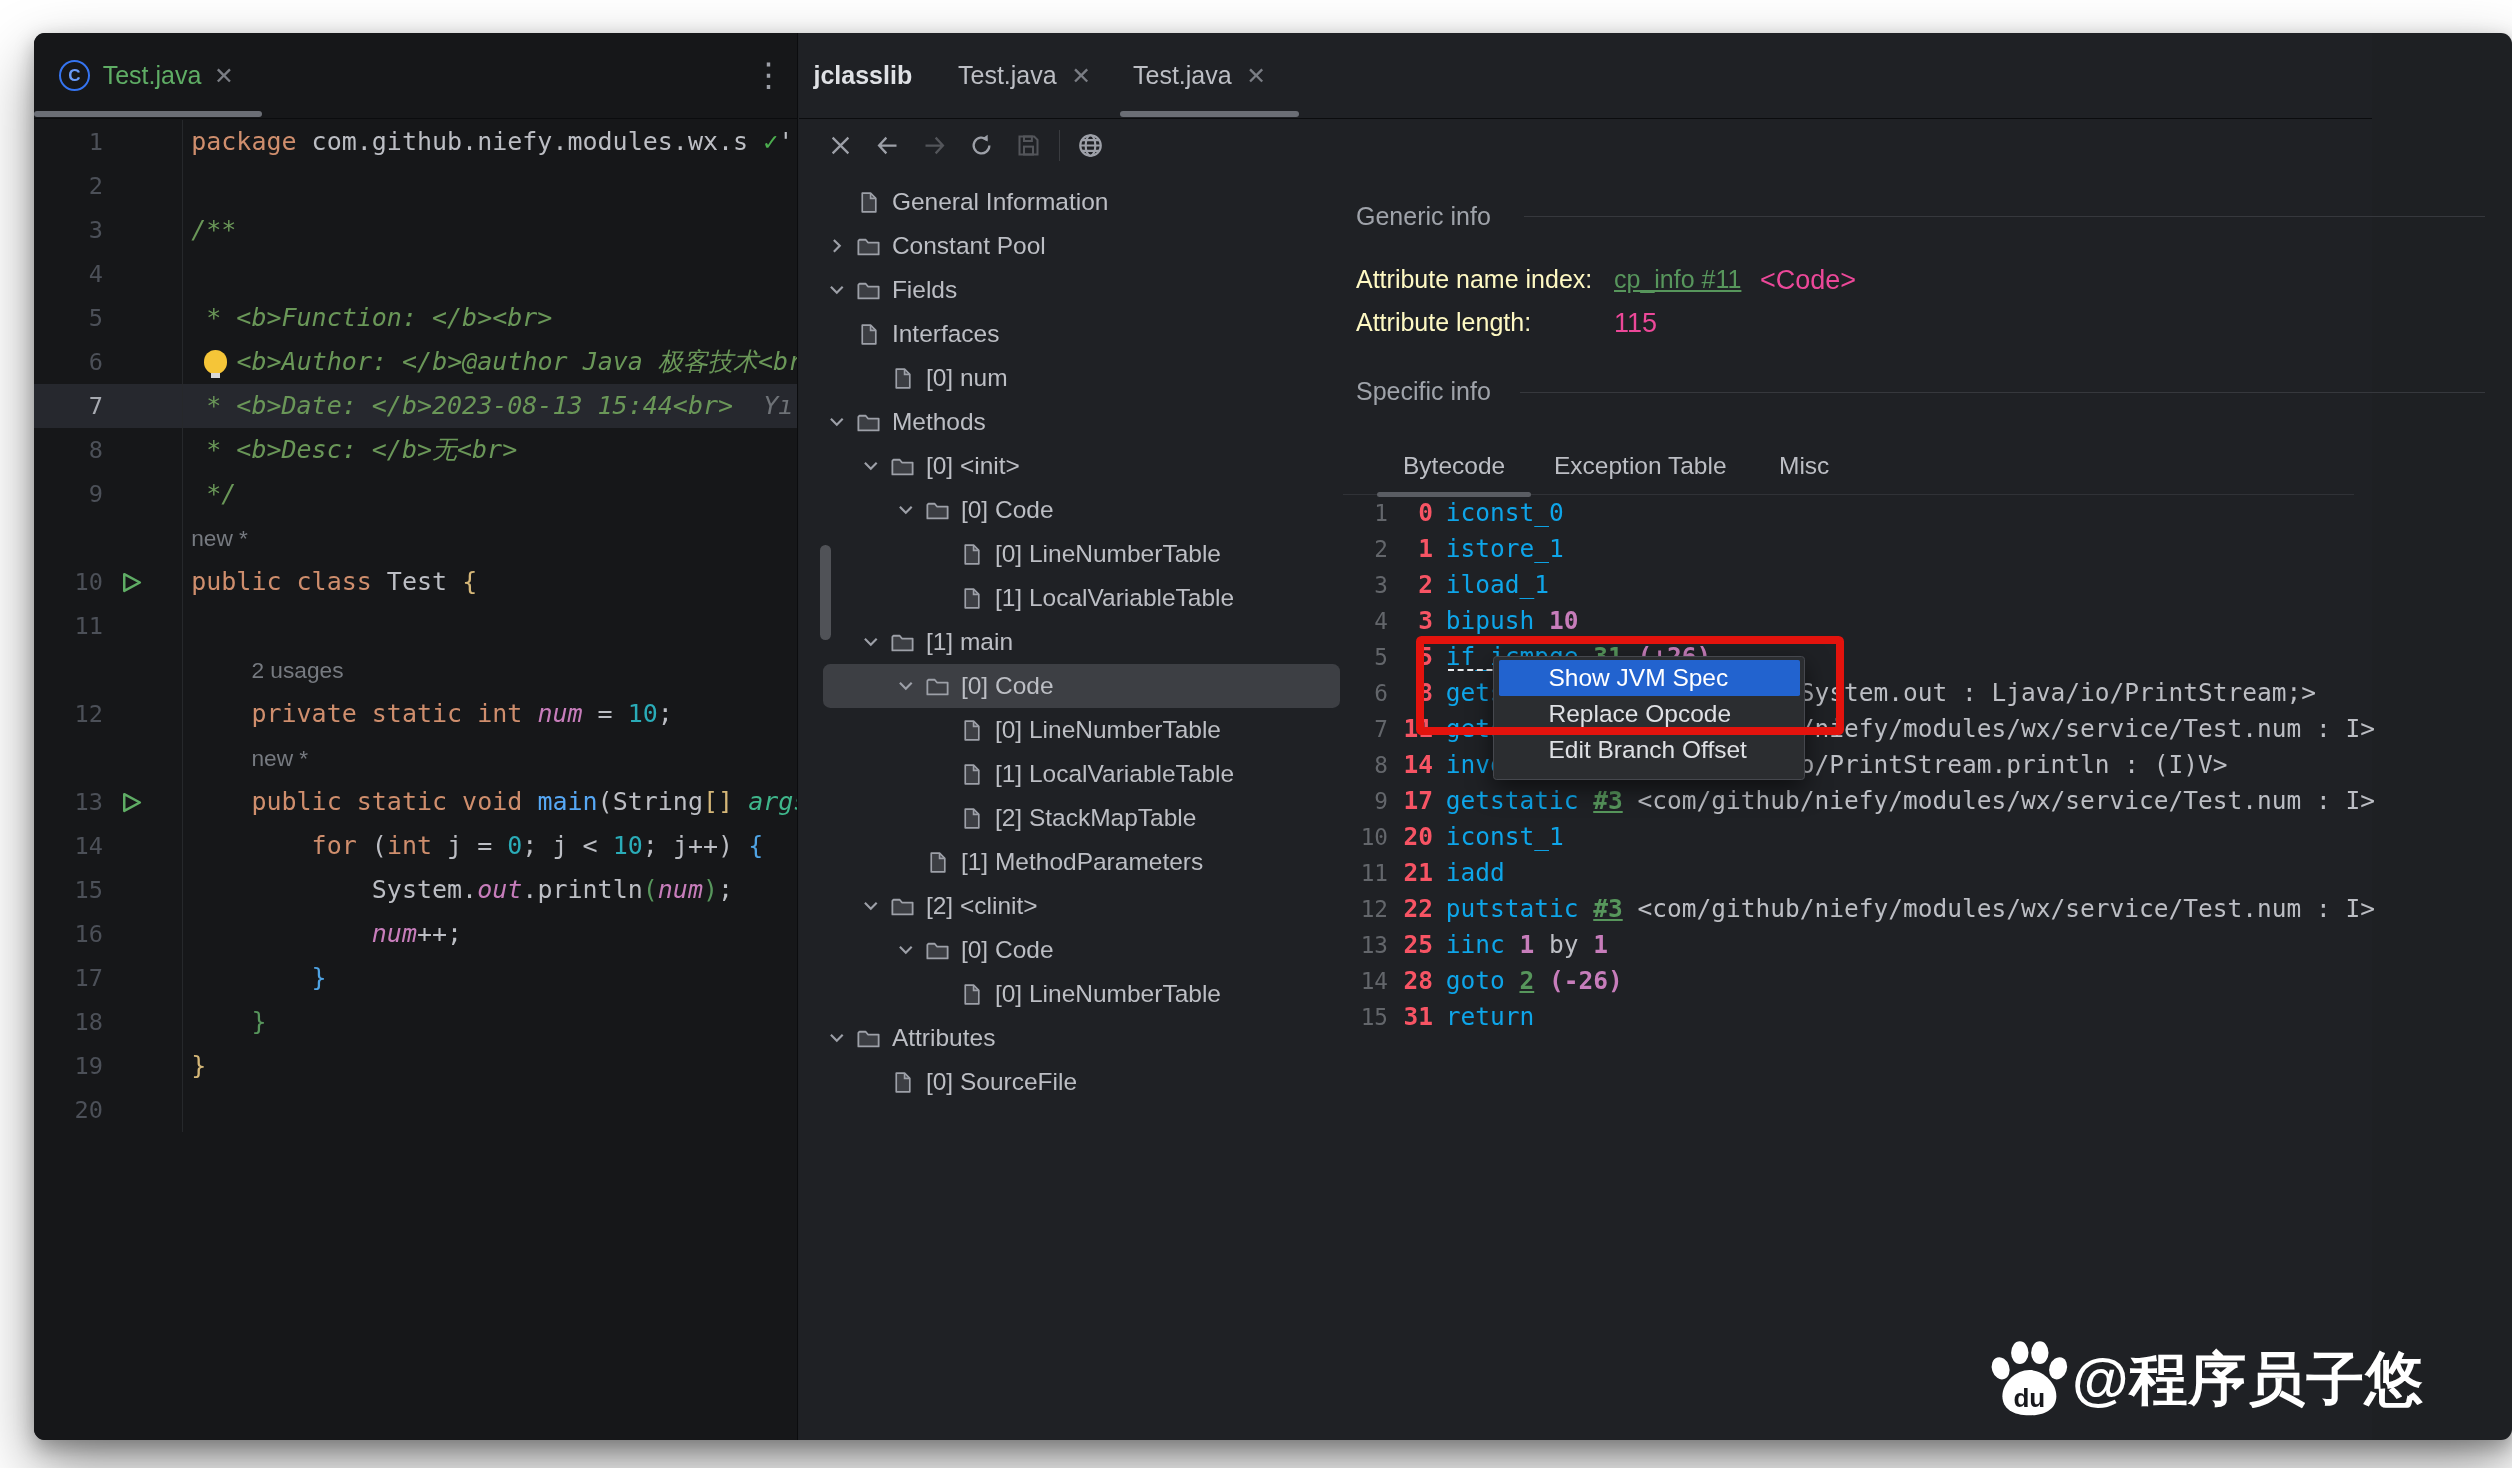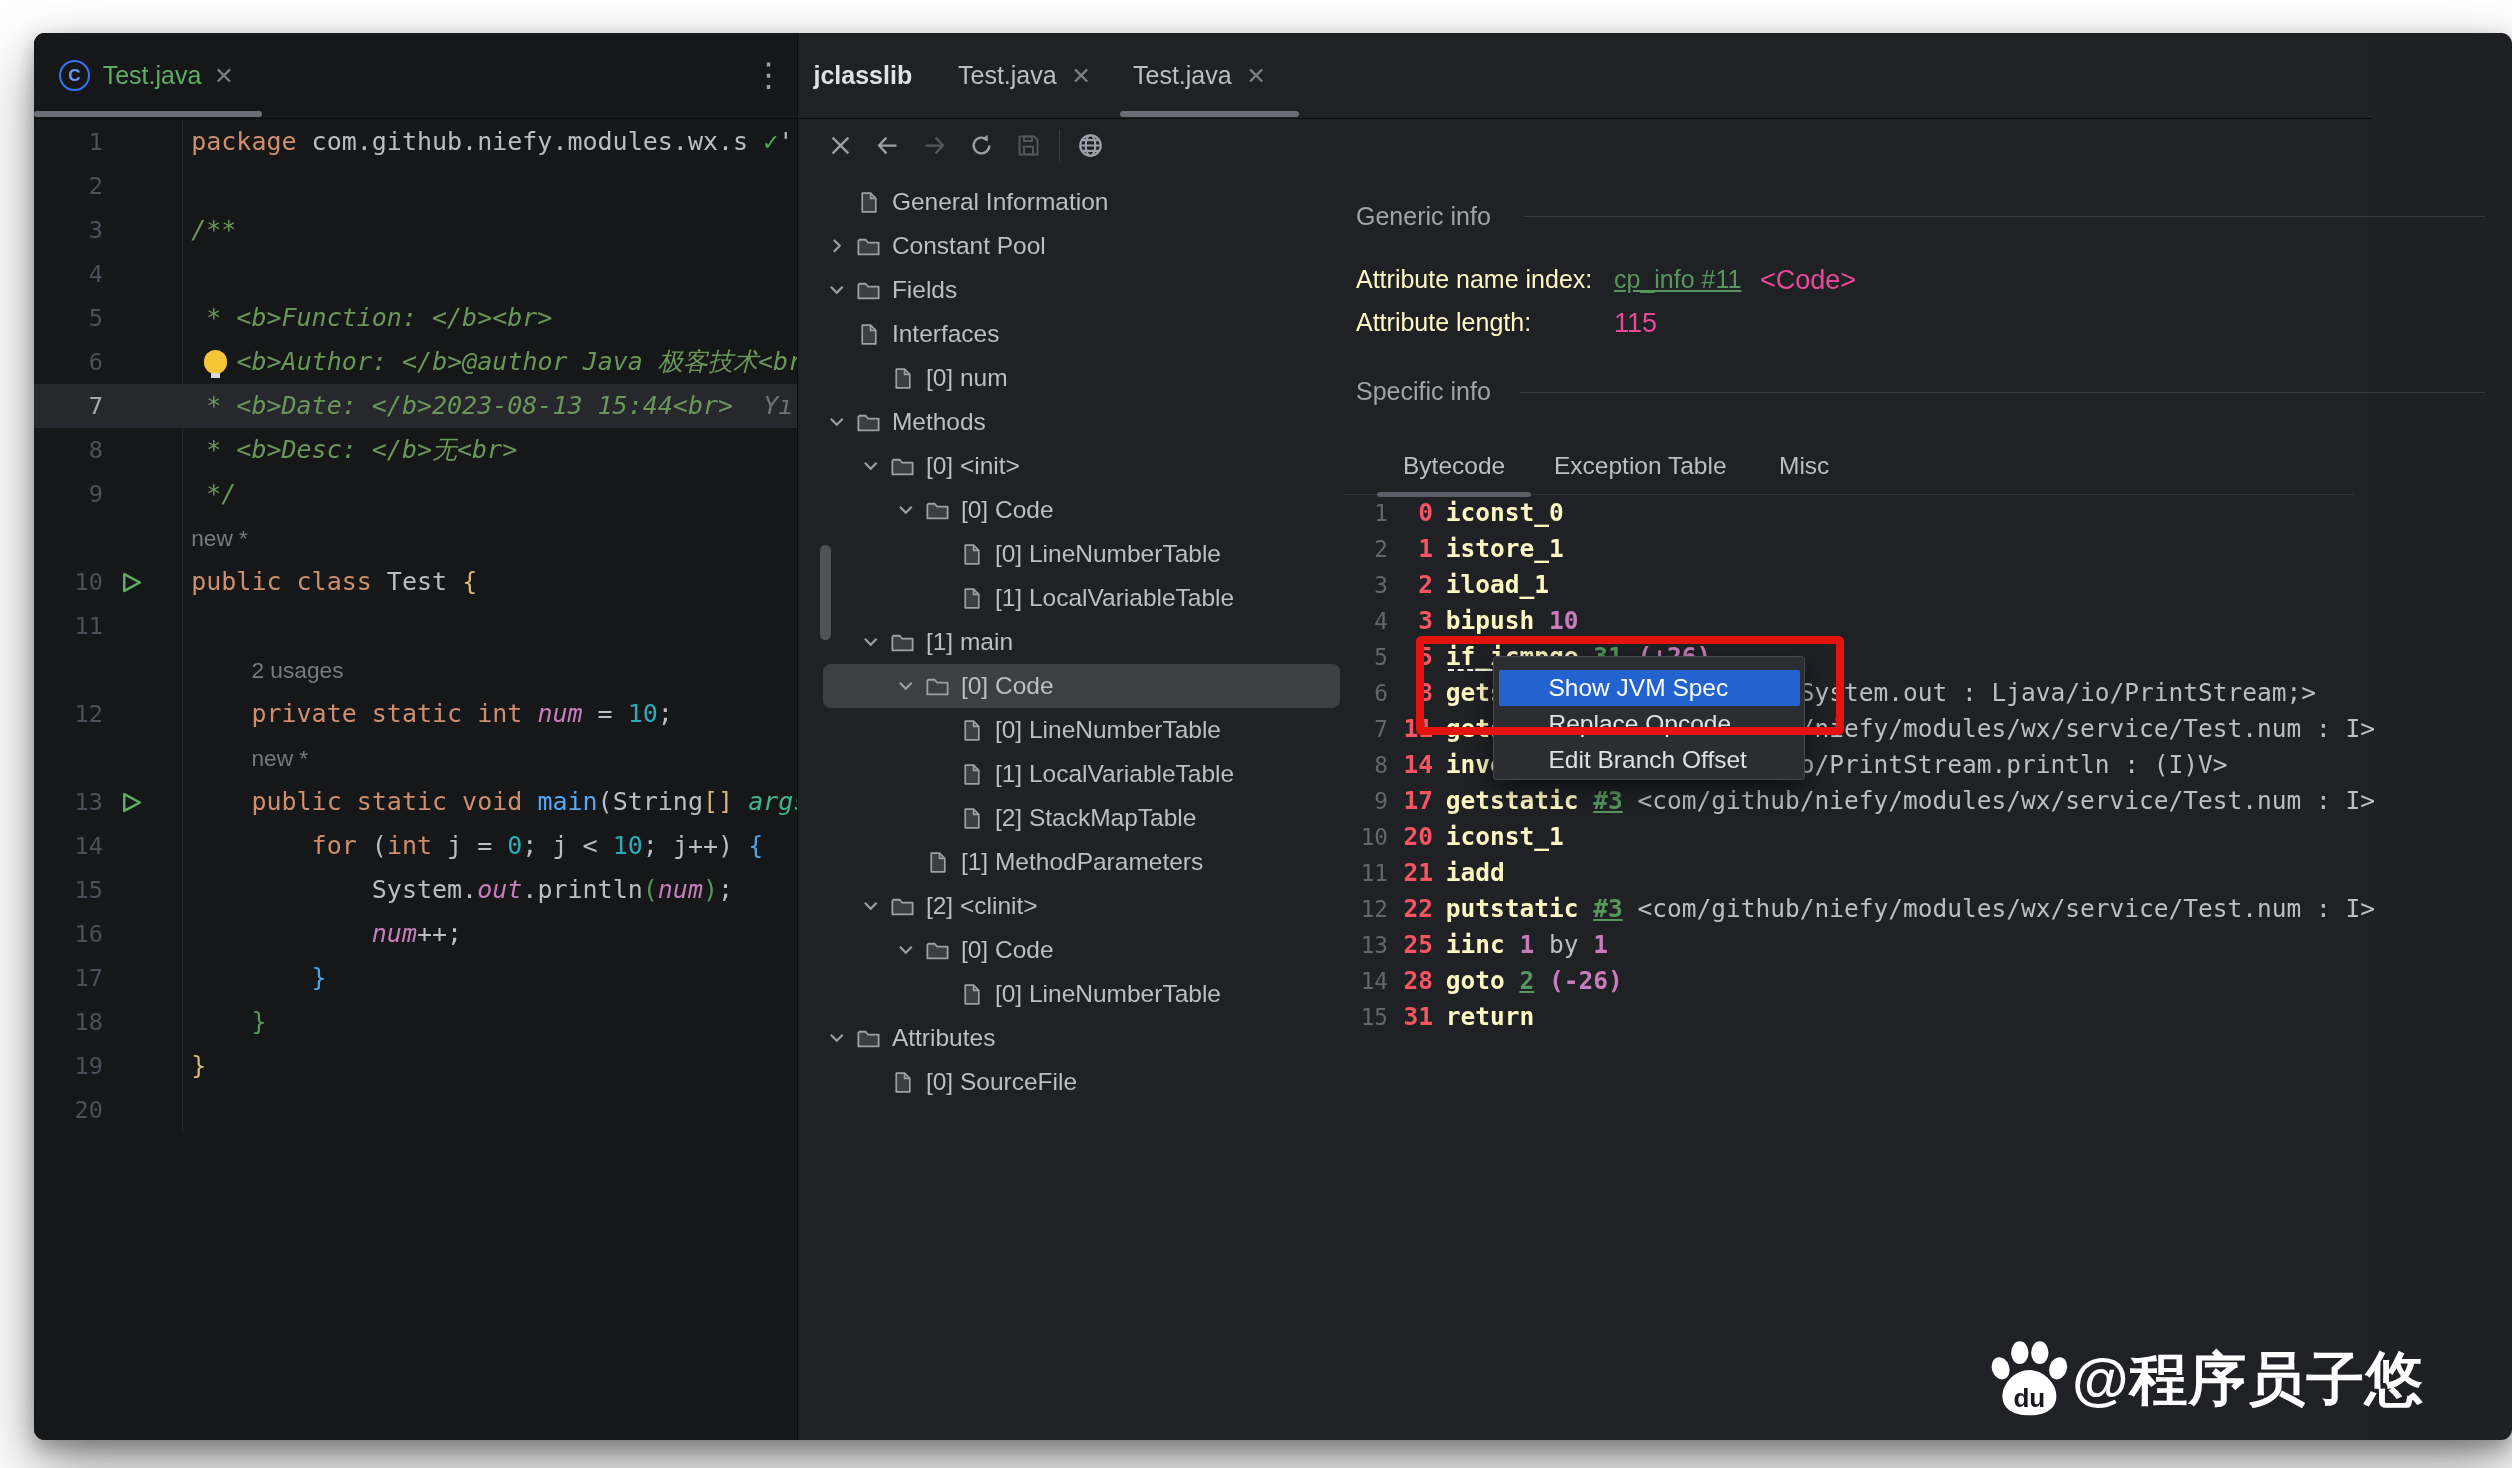--- a/index.html
+++ b/index.html
@@ -60,28 +60,28 @@
   .dlink{position:absolute;font-size:25px;color:#57965c;text-decoration:underline;}
   .dred{position:absolute;font-size:27px;color:#ec4899;}
   .btab{position:absolute;font-size:24.5px;color:#bcbec4;top:419px;}
   #btab-underline{position:absolute;left:578px;top:459px;width:154px;height:5.4px;background:#5a5d63;border-radius:2.7px;}
   #btab-hairline{position:absolute;left:544px;top:461px;right:18px;height:0.9px;background:#303237;}
 
   #bytecode{position:absolute;left:560px;top:462px;width:1169px;}
   .bc-row{height:36px;line-height:36px;white-space:pre;font-family:"DejaVu Sans Mono", monospace;font-size:24.5px;}
   .bc-n{display:inline-block;width:29px;text-align:right;color:#63666b;font-size:22.7px;}
   .bc-off{display:inline-block;width:45px;text-align:right;color:#f75464;font-weight:bold;}
-  .bc-m{color:#fef9c3;font-weight:bold;margin-left:12.7px;}
+  .bc-m{color:#0ea5e9;font-weight:normal;margin-left:12.7px;}
   .bc-t{color:#bcbec4}.bc-i{color:#c77dbb;font-weight:bold}
   .bc-l{color:#57965c;text-decoration:underline;font-weight:bold}
   #bc-dashed{position:absolute;left:649px;top:636px;width:83px;border-bottom:2.7px dashed #e8eaed;}
 
   #context-menu{position:absolute;left:694px;top:623px;width:312px;height:124px;background:#2b2d30;
                 border:0.9px solid #46484e;border-radius:3.6px;box-shadow:0 9px 25px rgba(0,0,0,.55);
-                padding-top:13px;box-sizing:border-box;z-index:30;}
+                padding-top:3px;box-sizing:border-box;z-index:30;}
   .menu-item{height:36px;line-height:36px;font-size:24.5px;color:#dfe1e5;padding-left:50px;margin:0 4.5px;}
   .menu-item.sel{background:#2263cf;color:#ffffff;border-radius:1.8px;}
   #red-box{position:absolute;left:617px;top:603px;width:412px;height:83px;border:8.2px solid #e3130d;
            border-radius:5.4px;z-index:40;}
 
   
   #watermark{position:absolute;left:1985px;top:1330px;height:100px;display:flex;align-items:center;z-index:50;}
   #watermark-text{color:#ffffff;font-size:58px;font-weight:bold;letter-spacing:0.9px;}
 </style>
 </head>

